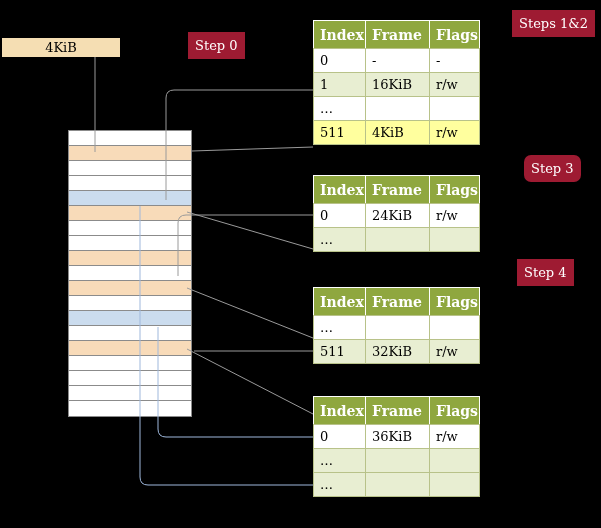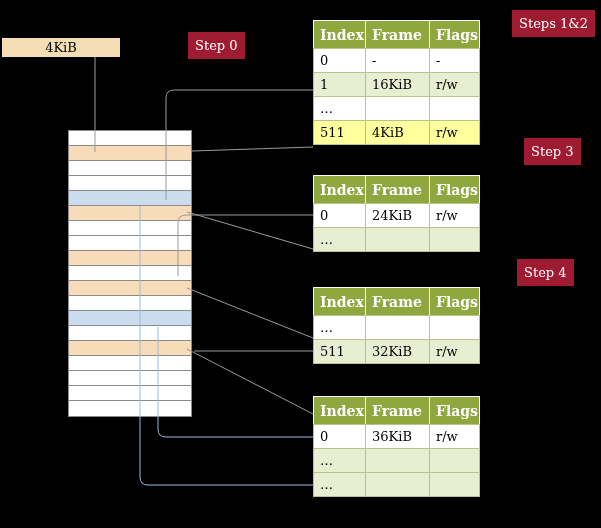--- a/index.html
+++ b/index.html
@@ -7,21 +7,21 @@
     position:relative;width:601px;height:528px;background:#000;
     font-family:"DejaVu Serif",serif;overflow:hidden;
   }
   
   .badge{
     position:absolute;background:#9e1b32;color:#fff;
     font-size:13px;line-height:19px;padding:4px 7px;white-space:nowrap;
   }
   #badge-step0{left:188px;top:32px;}
   #badge-steps12{left:512px;top:10px;}
-  #badge-step3{left:524px;top:138px;}
+  #badge-step3{left:524px;top:155px;border-radius:7px;}
   #badge-step4{left:517px;top:259px;text-align:center;}
   
   #frame-box{
     position:absolute;left:2px;top:38px;width:118px;height:19px;
     background:#f5deb3;color:#000;font-size:13px;line-height:19px;
     text-align:center;
   }
   
   #memcol{
     position:absolute;left:68px;top:130px;width:122px;

